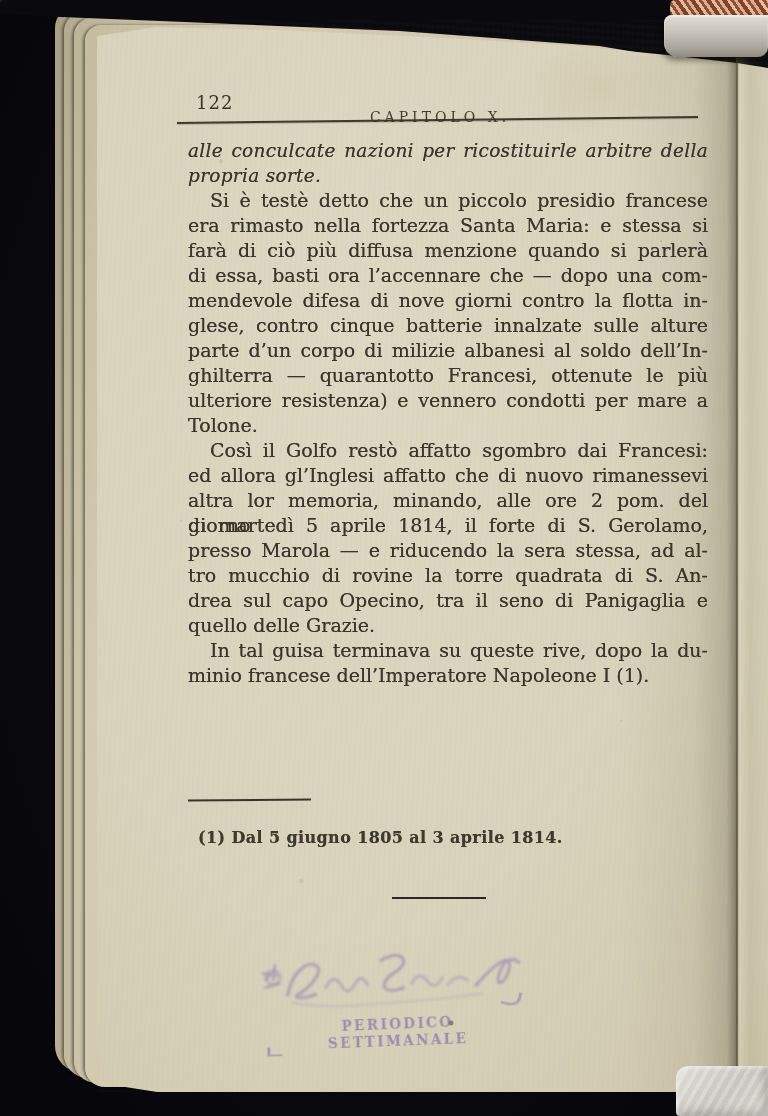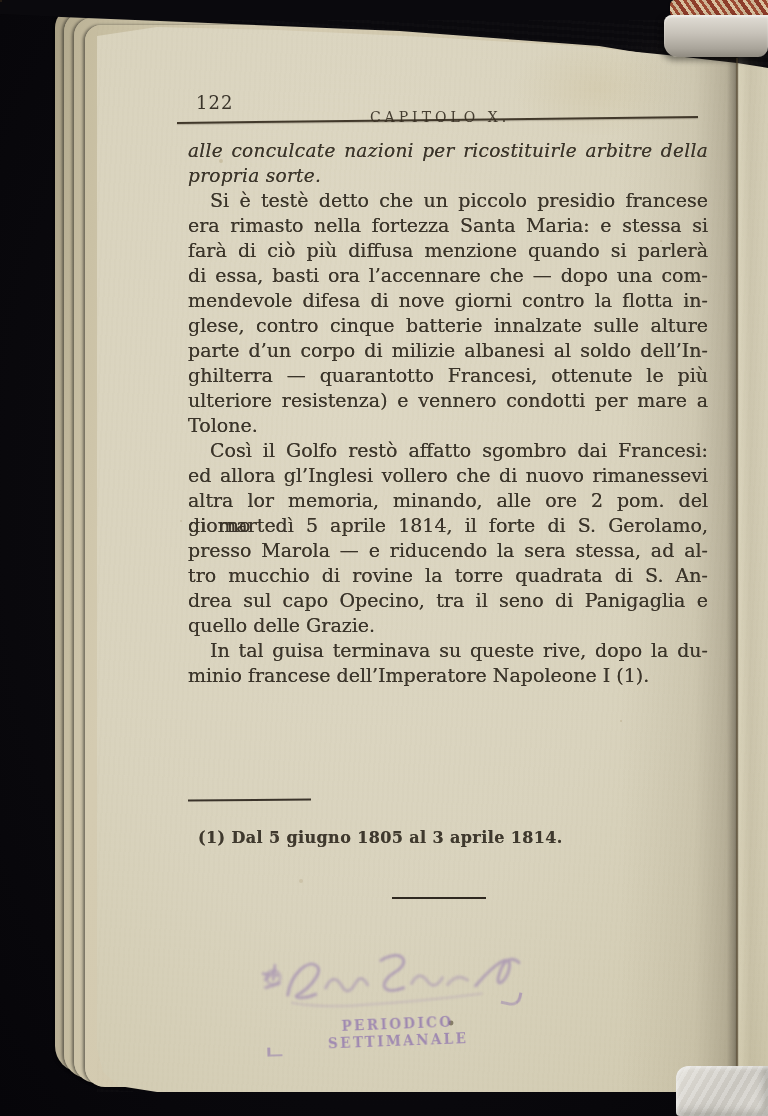--- a/index.html
+++ b/index.html
@@ -134,21 +134,21 @@
         <div class="line just">di essa, basti ora l’accennare che — dopo una com-</div>
         <div class="line just">mendevole difesa di nove giorni contro la flotta in-</div>
         <div class="line just">glese, contro cinque batterie innalzate sulle alture</div>
         <div class="line just">parte d’un corpo di milizie albanesi al soldo dell’In-</div>
         <div class="line just">ghilterra — quarantotto Francesi, ottenute le più</div>
         <div class="line just">ulteriore resistenza) e vennero condotti per mare a</div>
         <div class="line">Tolone.</div>
       </div>
     <div class="block">
         <div class="line just indent">Così il Golfo restò affatto sgombro dai Francesi:</div>
-        <div class="line just">ed allora gl’Inglesi vollero che di nuovo rimanessevi</div>
+        <div class="line just">ed allora gl’Inglesi affatto che di nuovo rimanessevi</div>
         <div class="line just">altra lor memoria, minando, alle ore 2 pom. del giorno</div>
         <div class="line just">di martedì 5 aprile 1814, il forte di S. Gerolamo,</div>
         <div class="line just">presso Marola — e riducendo la sera stessa, ad al-</div>
         <div class="line just">tro mucchio di rovine la torre quadrata di S. An-</div>
         <div class="line just">drea sul capo Opecino, tra il seno di Panigaglia e</div>
         <div class="line">quello delle Grazie.</div>
       </div>
     <div class="block">
         <div class="line just indent">In tal guisa terminava su queste rive, dopo la du-</div>
         <div class="line">minio francese dell’Imperatore Napoleone I (1).</div>

